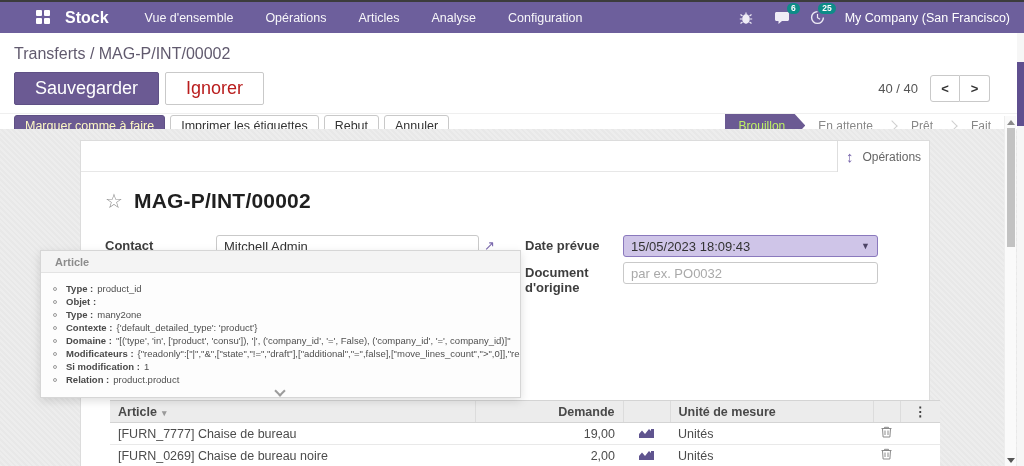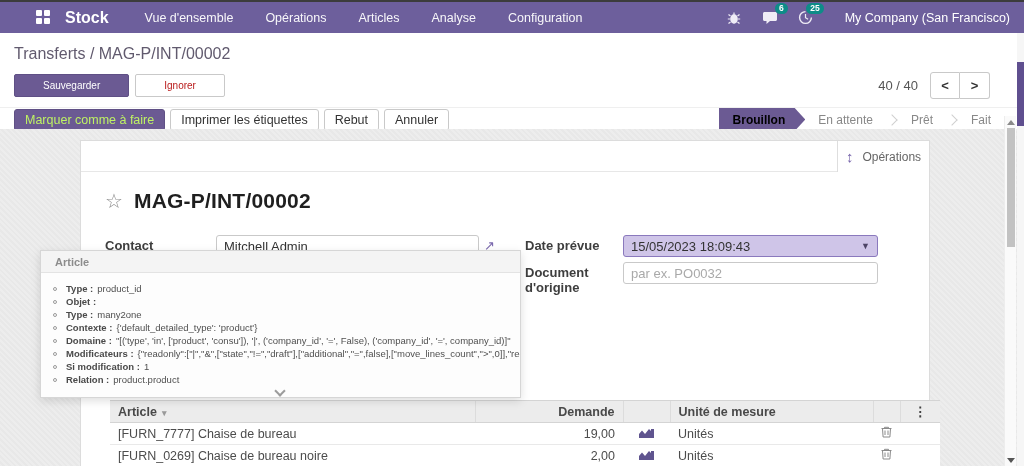--- a/index.html
+++ b/index.html
@@ -9,49 +9,49 @@
   
   .topstrip { height:2px; background:#3c3c3c; }
   .navbar { height:31px; background:#6d5f9c; color:#fff; display:flex; align-items:center; padding:0 14px; }
   .apps-icon { width:15px; height:15px; display:grid; grid-template-columns:6px 6px; grid-template-rows:6px 6px; gap:2px; margin:0 14px 0 22px; cursor:pointer; }
   .apps-icon span { background:#fff; border-radius:1px; }
   .brand { font-size:16px; font-weight:bold; margin-right:36px; cursor:pointer; }
   .nav-item { font-size:12.5px; margin-right:32px; cursor:pointer; opacity:.95; }
   .nav-right { margin-left:auto; display:flex; align-items:center; gap:18px; }
   .nav-ico { position:relative; width:18px; height:16px; display:flex; align-items:center; justify-content:center; cursor:pointer; }
   .badge { position:absolute; top:-7px; right:-9px; background:#0e8c88; color:#fff; font-size:8.5px; font-weight:bold; border-radius:8px; padding:1.5px 4px; line-height:1; }
-  .company { font-size:12.5px; margin-left:12px; cursor:pointer; }
+  .company { font-size:12.5px; margin-left:0; cursor:pointer; }
   .userblock { display:flex; align-items:center; gap:8px; margin-left:26px; cursor:pointer; }
   .avatar { width:20px; height:20px; border-radius:50%; background:radial-gradient(circle at 35% 30%, #d8b18a 0 35%, #a9795a 70%, #6d4a38 100%); border:1px solid rgba(255,255,255,.45); }
   .username { font-size:12.5px; }
 
   
   .breadcrumb-row { padding:12px 14px 2px; }
   .breadcrumb { font-size:16px; color:#615a6e; }
   .breadcrumb .bc-link { cursor:pointer; }
   .cp-row2 { display:flex; align-items:center; padding:7px 34px 8px 14px; }
-  .btn { font-size:10px; padding:5px 28px; border-radius:2px; border:1px solid transparent; cursor:pointer; background:#fff; }
+  .btn { font-size:18px; padding:5px 20px; border-radius:2px; border:1px solid transparent; cursor:pointer; background:#fff; }
   .btn-primary { background:#6b5a93; border-color:#5f5085; color:#fff; }
   .btn-default { border-color:#c9c9c9; color:#b91c1c; }
   .cp-row2 .btn + .btn { margin-left:6px; }
   .pager { margin-left:auto; display:flex; align-items:center; gap:12px; }
   .pager-count { font-size:13px; color:#555; }
   .pager-btns { display:flex; }
   .pager-btn { width:30px; height:27px; border:1px solid #c9c9c9; background:#fff; color:#333; font-size:13px; font-weight:bold; display:flex; align-items:center; justify-content:center; cursor:pointer; }
   .pager-btn:first-child { border-radius:3px 0 0 3px; }
   .pager-btn:last-child { border-radius:0 3px 3px 0; border-left:none; }
 
   
   .action-bar { display:flex; align-items:center; background:#fff; border-top:1px solid #efefef; border-bottom:1px solid #dadada; padding:3px 20px 4px 14px; height:26px; }
   .abtn { font-size:12.5px; padding:3px 10px; border-radius:3px; border:1px solid transparent; background:#fff; cursor:pointer; }
-  .abtn-primary { background:#6b5a93; border-color:#5f5085; color:#bef264; }
+  .abtn-primary { background:#6b5a93; border-color:#5f5085; color:#fef9c3; }
   .abtn-default { border-color:#c9c9c9; color:#333; }
   .action-bar .abtn + .abtn { margin-left:5px; }
   .statusbar { margin-left:auto; display:flex; align-items:center; }
-  .status-active { background:#6b5a93; color:#000000; font-size:12px; font-weight:bold; padding:5px 20px 5px 14px; clip-path:polygon(0 0, calc(100% - 11px) 0, 100% 50%, calc(100% - 11px) 100%, 0 100%); cursor:pointer; }
+  .status-active { background:#6b5a93; color:#bef264; font-size:12px; font-weight:normal; padding:5px 20px 5px 14px; clip-path:polygon(0 0, calc(100% - 11px) 0, 100% 50%, calc(100% - 11px) 100%, 0 100%); cursor:pointer; }
   .status { color:#888; font-size:12px; padding:0 13px; cursor:pointer; }
   .status-sep { width:8px; height:8px; border-top:1px solid #cfcfcf; border-right:1px solid #cfcfcf; transform:rotate(45deg); margin:0 2px; }
 
   
   .content { position:absolute; left:0; top:129px; width:1024px; height:337px;
     background:repeating-linear-gradient(45deg,#ededed 0 2px,#e8e8e8 2px 4px); }
   .sheet { position:absolute; left:80px; top:11px; width:850px; height:326px; background:#fff; border:1px solid #dcdcdc; border-bottom:none; }
   .sheet-header { height:31px; border-bottom:1px solid #e7e7e7; position:relative; }
   .stat-btn { position:absolute; right:0; top:0; width:92px; height:31px; border-left:1px solid #dedede; display:flex; align-items:center; justify-content:center; gap:9px; font-size:12px; color:#666; cursor:pointer; background:#fff; }
   .updown-icon { color:#7a68ad; font-size:15px; font-weight:bold; line-height:1; }

